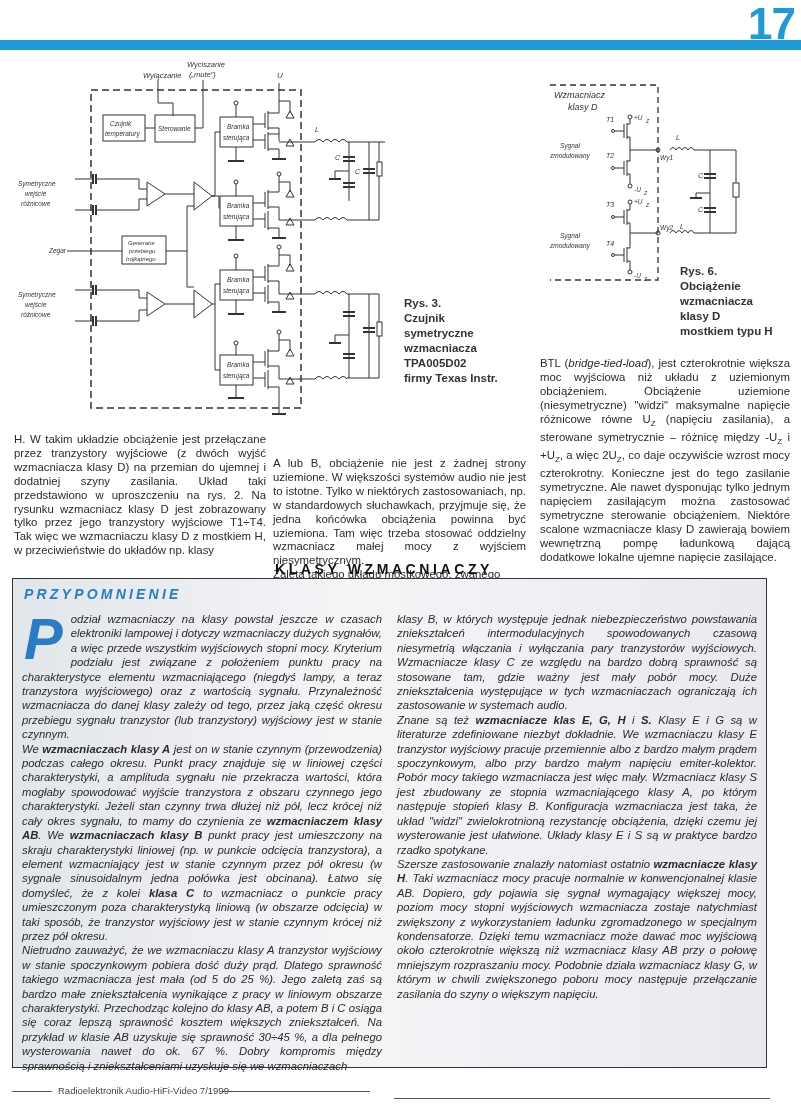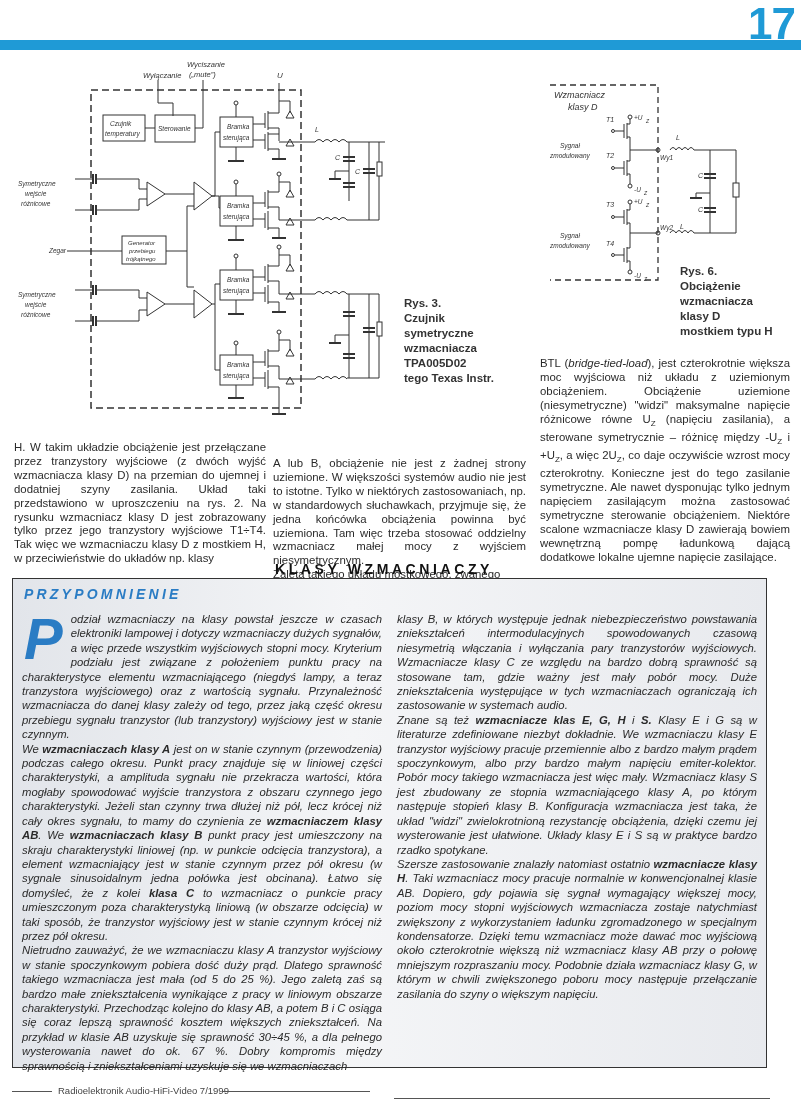--- a/index.html
+++ b/index.html
@@ -255,21 +255,21 @@
   </g>
 </svg>
 </div>
 
 <div class="caption" style="left:404px; top:296px;">
   <div>Rys. 3.</div>
   <div>Czujnik</div>
   <div>symetryczne</div>
   <div>wzmacniacza</div>
   <div>TPA005D02</div>
-  <div>tego Texas Instr.</div>
+  <div>firmy Texas Instr.</div>
 </div>
 
 <div class="diagram" style="left:548px; top:80px;">
 <svg width="200" height="210" viewBox="0 0 200 210" stroke="#333" fill="none" stroke-width="1">
   <polyline points="2,5 110,5 110,200 2,200" stroke-dasharray="6,4" stroke-width="1.3"></polyline>
   <text x="6" y="18" font-size="9" stroke="none">Wzmacniacz</text>
   <text x="20" y="30" font-size="9" stroke="none">klasy D</text>
 
   <text x="58" y="42" font-size="7" stroke="none">T1</text>
   <circle cx="82" cy="37" r="2"></circle>
@@ -348,21 +348,21 @@
 </div>
 
 <div class="caption" style="left:680px; top:264px;">
   <div>Rys. 6.</div>
   <div>Obciążenie</div>
   <div>wzmacniacza</div>
   <div>klasy D</div>
   <div>mostkiem typu H</div>
 </div>
 
-<div class="col" style="left:14px; top:433px; width:252px;margin-top:8px;">
+<div class="col" style="left:14px; top:433px; width:252px;">
   <p>H. W takim układzie obciążenie jest przełączane przez tranzystory wyjściowe (z dwóch wyjść wzmacniacza klasy D) na przemian do ujemnej i dodatniej szyny zasilania. Układ taki przedstawiono w uproszczeniu na rys. 2. Na rysunku wzmacniacz klasy D jest zobrazowany tylko przez jego tranzystory wyjściowe T1÷T4. Tak więc we wzmacniaczu klasy D z mostkiem H, w przeciwieństwie do układów np. klasy</p>
 </div>
 <div class="col" style="left:273px; top:433px; width:253px;margin-top:24px;">
   <p>A lub B, obciążenie nie jest z żadnej strony uziemione. W większości systemów audio nie jest to istotne. Tylko w niektórych zastosowaniach, np. w standardowych słuchawkach, przyjmuje się, że jedna końcówka obciążenia powinna być uziemiona. Tam więc trzeba stosować oddzielny wzmacniacz małej mocy z wyjściem niesymetrycznym.</p>
   <p>Zaletą takiego układu mostkowego, zwanego</p>
 </div>
 <div class="col" style="left:540px; top:357px; width:250px;">
   <p><span>BTL (</span><em>bridge-tied-load</em><span>), jest czterokrotnie większa moc wyjściowa niż układu z uziemionym obciążeniem. Obciążenie uziemione (niesymetryczne) "widzi" maksymalne napięcie różnicowe równe U</span><sub>Z</sub><span> (napięciu zasilania), a sterowane symetrycznie – różnicę między -U</span><sub>Z</sub><span> i +U</span><sub>Z</sub><span>, a więc 2U</span><sub>Z</sub><span>, co daje oczywiście wzrost mocy czterokrotny. Konieczne jest do tego zasilanie symetryczne. Ale nawet dysponując tylko jednym napięciem zasilającym można zastosować symetryczne sterowanie obciążeniem. Niektóre scalone wzmacniacze klasy D zawierają bowiem wewnętrzną pompę ładunkową dającą dodatkowe lokalne ujemne napięcie zasilające.</span></p>
 </div>
 

